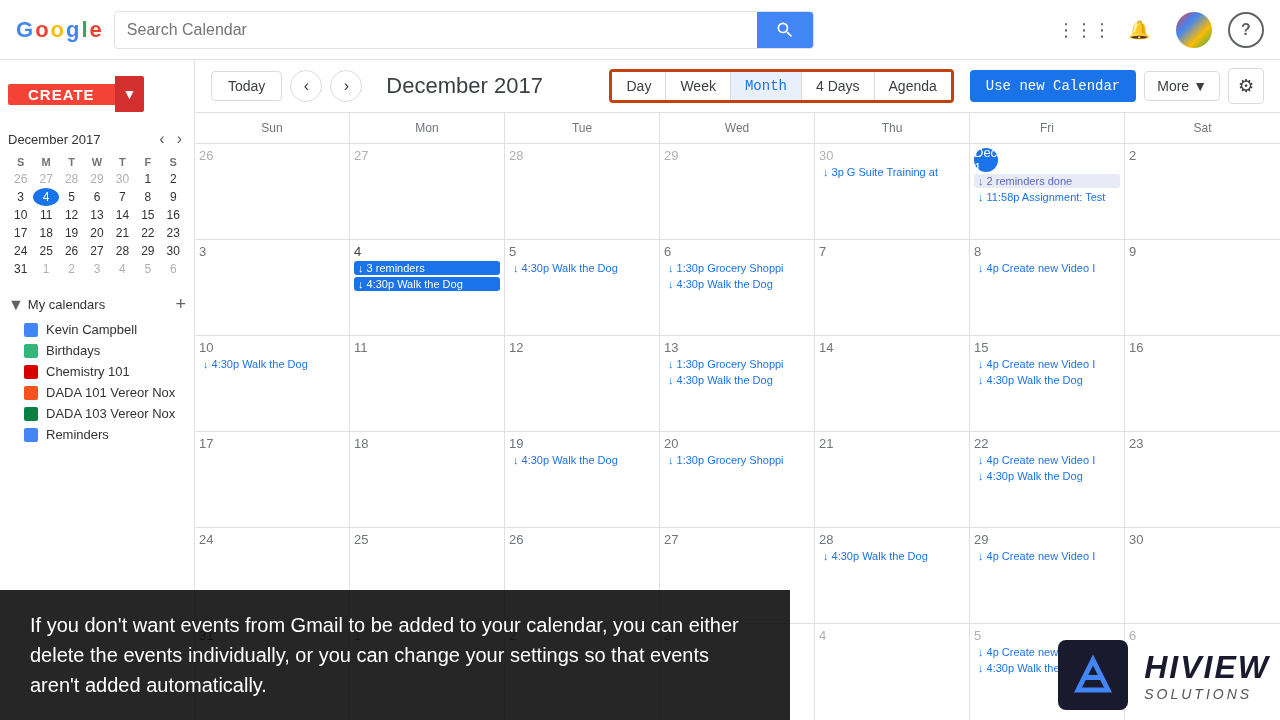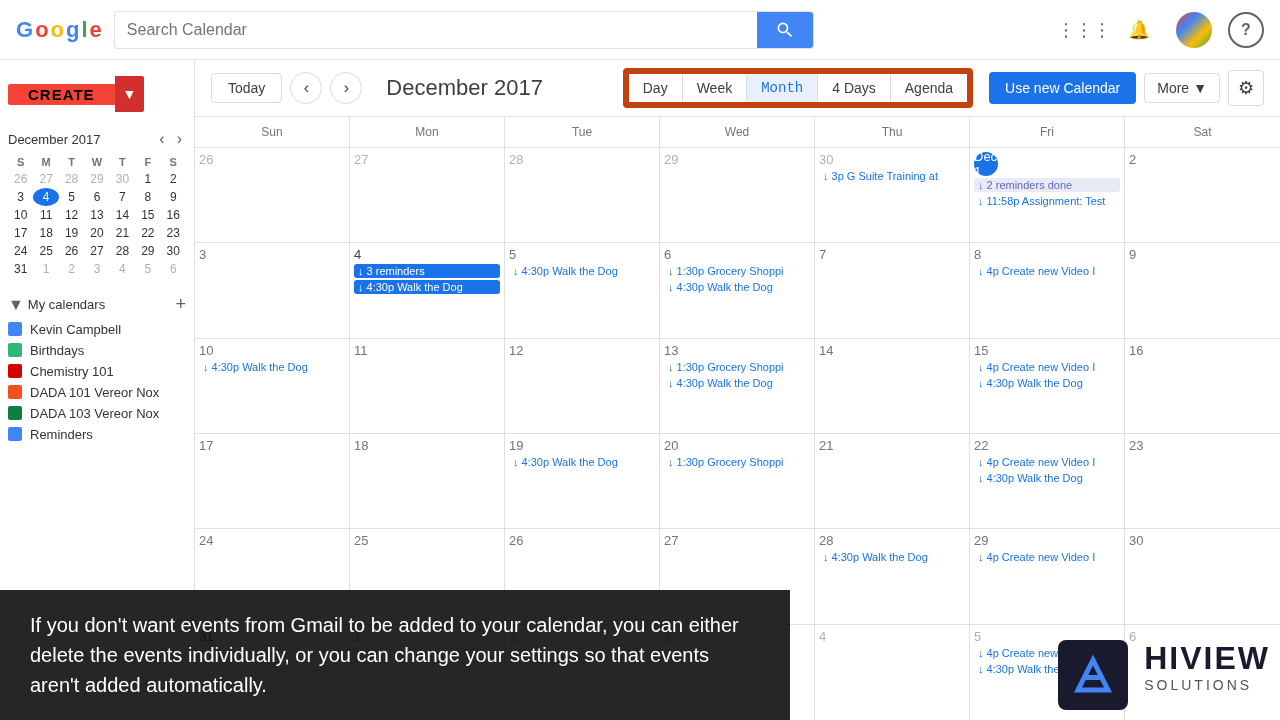--- a/index.html
+++ b/index.html
@@ -20,57 +20,57 @@
     .icon-btn { width: 40px; height: 40px; border-radius: 50%; display: flex; align-items: center; justify-content: center; cursor: pointer; color: #5f6368; font-size: 18px; }
     .avatar { width: 36px; height: 36px; border-radius: 50%; background: linear-gradient(135deg, #ea4335, #4285f4, #fbbc05, #34a853); cursor: pointer; }
     .help-icon { width: 36px; height: 36px; border-radius: 50%; border: 2px solid #5f6368; display: flex; align-items: center; justify-content: center; cursor: pointer; font-size: 16px; font-weight: bold; color: #5f6368; }
 
     
     .main-layout { display: flex; height: calc(720px - 60px); }
 
     
     .sidebar { width: 195px; padding: 8px; flex-shrink: 0; overflow-y: auto; border-right: 1px solid #e0e0e0; }
     .create-btn { display: flex; align-items: center; gap: 0; margin: 8px 0 16px 0; }
-    .create-main { background: #F44336; color: #000000; border: none; padding: 2px 20px; font-size: 15px; font-weight: bold; letter-spacing: 1px; cursor: pointer; border-radius: 2px 0 0 2px; }
+    .create-main { background: #F44336; color: #ffffff; border: none; padding: 2px 20px; font-size: 15px; font-weight: bold; letter-spacing: 1px; cursor: pointer; border-radius: 2px 0 0 2px; }
     .create-dropdown { background: #D32F2F; color: white; border: none; padding: 10px 8px; cursor: pointer; border-radius: 0 2px 2px 0; font-size: 14px; }
 
     
     .mini-cal-header { display: flex; align-items: center; justify-content: space-between; margin-bottom: 4px; }
     .mini-cal-title { font-size: 13px; color: #333; font-weight: 500; cursor: pointer; }
     .mini-cal-nav { display: flex; gap: 4px; }
     .mini-nav-btn { background: none; border: none; cursor: pointer; color: #5f6368; font-size: 16px; padding: 2px 4px; }
     .mini-cal table { width: 100%; border-collapse: collapse; }
     .mini-cal th { font-size: 11px; color: #70757a; text-align: center; padding: 2px; }
     .mini-cal td { font-size: 12px; text-align: center; padding: 2px; cursor: pointer; color: #333; }
     .mini-cal td.other-month { color: #b0b0b0; }
     .mini-cal td.selected { background: #1a73e8; color: white; border-radius: 50%; }
 
     
     .cal-section { margin-top: 12px; }
     .cal-section-header { display: flex; align-items: center; cursor: pointer; padding: 4px 0; }
     .cal-section-toggle { font-size: 16px; color: #5f6368; margin-right: 4px; }
     .cal-section-title { font-size: 13px; font-weight: 500; color: #333; flex: 1; }
     .cal-section-add { font-size: 18px; color: #5f6368; cursor: pointer; }
-    .cal-item { display: flex; gap: 8px; padding: 3px 0; cursor: pointer; }
+    .cal-item { display: flex; align-items: center; gap: 8px; padding: 3px 0; cursor: pointer; margin-left: 16px; }
     .cal-color { width: 14px; height: 14px; border-radius: 2px; flex-shrink: 0; }
     .cal-label { font-size: 13px; color: #333; }
 
     
     .cal-content { flex: 1; display: flex; flex-direction: column; overflow: hidden; }
 
     
     .cal-toolbar { display: flex; align-items: center; padding: 8px 16px; border-bottom: 1px solid #e0e0e0; gap: 8px; }
     .today-btn { border: 1px solid #dadce0; background: white; padding: 6px 16px; border-radius: 4px; cursor: pointer; font-size: 14px; color: #3c4043; }
     .nav-btn { border: 1px solid #dadce0; background: white; width: 32px; height: 32px; border-radius: 50%; cursor: pointer; font-size: 16px; color: #3c4043; display: flex; align-items: center; justify-content: center; }
     .cal-month-title { font-size: 22px; color: #3c4043; font-weight: 400; margin: 0 16px; }
-    .view-btns { display: flex; margin-left: auto; border: 6px solid #c2410c; border-radius: 4px; overflow: hidden; align-items: flex-end; }
+    .view-btns { display: flex; margin-left: auto; border: 3px solid #c2410c; border-radius: 4px; overflow: hidden; align-items: flex-end; }
     .view-btn { border: none; border-right: 1px solid #dadce0; background: white; padding: 6px 14px; cursor: pointer; font-size: 14px; color: #3c4043; }
     .view-btn:last-child { border-right: none; }
     .view-btn.active { background: #e8f0fe; color: #1a73e8; font-family: Liberation Mono, monospace; }
-    .use-new-cal-btn { background: #1a73e8; color: white; border: none; padding: 8px 16px; border-radius: 4px; cursor: pointer; font-size: 14px; margin-left: 8px; }
+    .use-new-cal-btn { background: #1a73e8; color: white; border: none; padding: 8px 16px; border-radius: 4px; cursor: pointer; font-size: 14px; margin-left: 8px; font-family: Liberation Mono, monospace; }
     .more-btn { border: 1px solid #dadce0; background: white; padding: 6px 12px; border-radius: 4px; cursor: pointer; font-size: 14px; color: #3c4043; display: flex; align-items: center; gap: 4px; }
     .settings-btn { border: 1px solid #dadce0; background: white; width: 36px; height: 36px; border-radius: 4px; cursor: pointer; font-size: 18px; color: #3c4043; display: flex; align-items: center; justify-content: center; }
 
     
     .cal-grid { flex: 1; display: flex; flex-direction: column; overflow: hidden; justify-content: flex-end; }
     .cal-grid-header { display: grid; grid-template-columns: repeat(7, 1fr); border-bottom: 1px solid #e0e0e0; }
     .cal-grid-header-cell { text-align: center; padding: 8px 4px; font-size: 12px; color: #70757a; font-weight: 500; border-right: 1px solid #e0e0e0; }
     .cal-grid-header-cell:last-child { border-right: none; }
     .cal-grid-body { flex: 1; display: grid; grid-template-rows: repeat(6, 1fr); overflow: hidden; }
     .cal-week { display: grid; grid-template-columns: repeat(7, 1fr); border-bottom: 1px solid #e0e0e0; }
@@ -84,21 +84,21 @@
     .cal-event { font-size: 11px; padding: 1px 4px; border-radius: 3px; margin-bottom: 2px; white-space: nowrap; overflow: hidden; text-overflow: ellipsis; cursor: pointer; }
     .cal-event.blue-bg { background: #1a73e8; color: white; }
     .cal-event.blue-text { color: #1a73e8; background: transparent; }
     .reminder-done { background: #e8eaf6; }
     .reminder-done span { color: #5c6bc0; }
 
     
     .info-bar { position: absolute; bottom: 0; left: 0; right: 0; background: rgba(0,0,0,0.85); color: white; padding: 20px 30px; font-size: 20px; line-height: 1.5; max-width: 790px; }
 
     
-    .watermark { position: absolute; bottom: 10px; right: 10px; display: flex; gap: 16px; }
+    .watermark { position: absolute; bottom: 10px; right: 10px; display: flex; align-items: center; gap: 16px; font-style: italic; }
     .watermark-logo { width: 70px; height: 70px; background: #1a1a2e; border-radius: 8px; display: flex; align-items: center; justify-content: center; }
     .watermark-text { font-size: 32px; font-weight: bold; color: #1a1a2e; letter-spacing: 2px; }
     .watermark-sub { font-size: 14px; color: #555; letter-spacing: 3px; }
   </style>
 </head>
 <body>
 
 <div class="top-bar">
   <a class="google-logo" href="#">
     <span class="g-blue">G</span>

